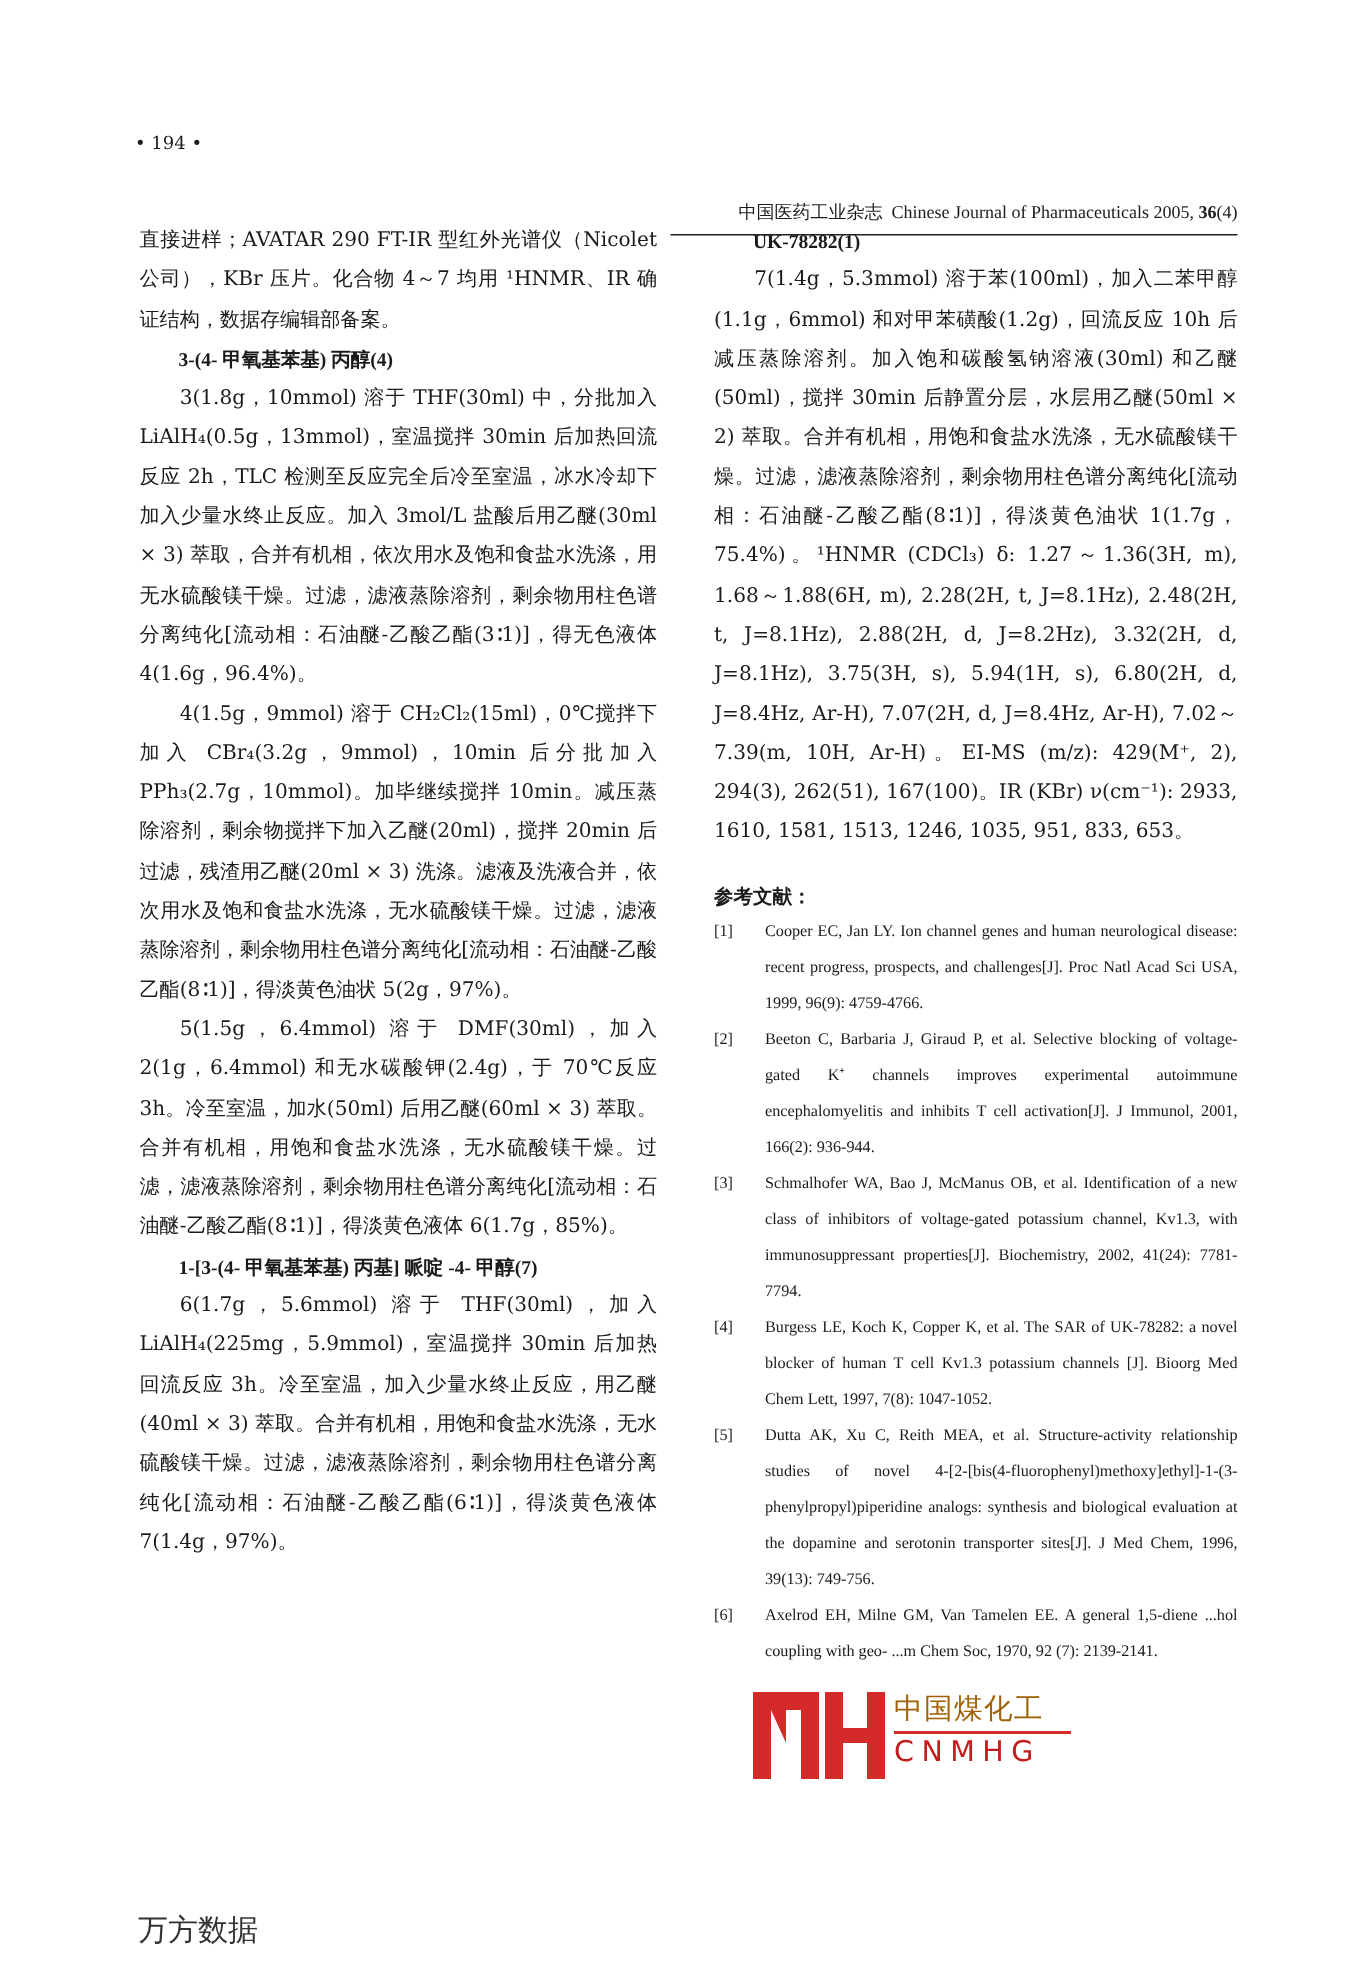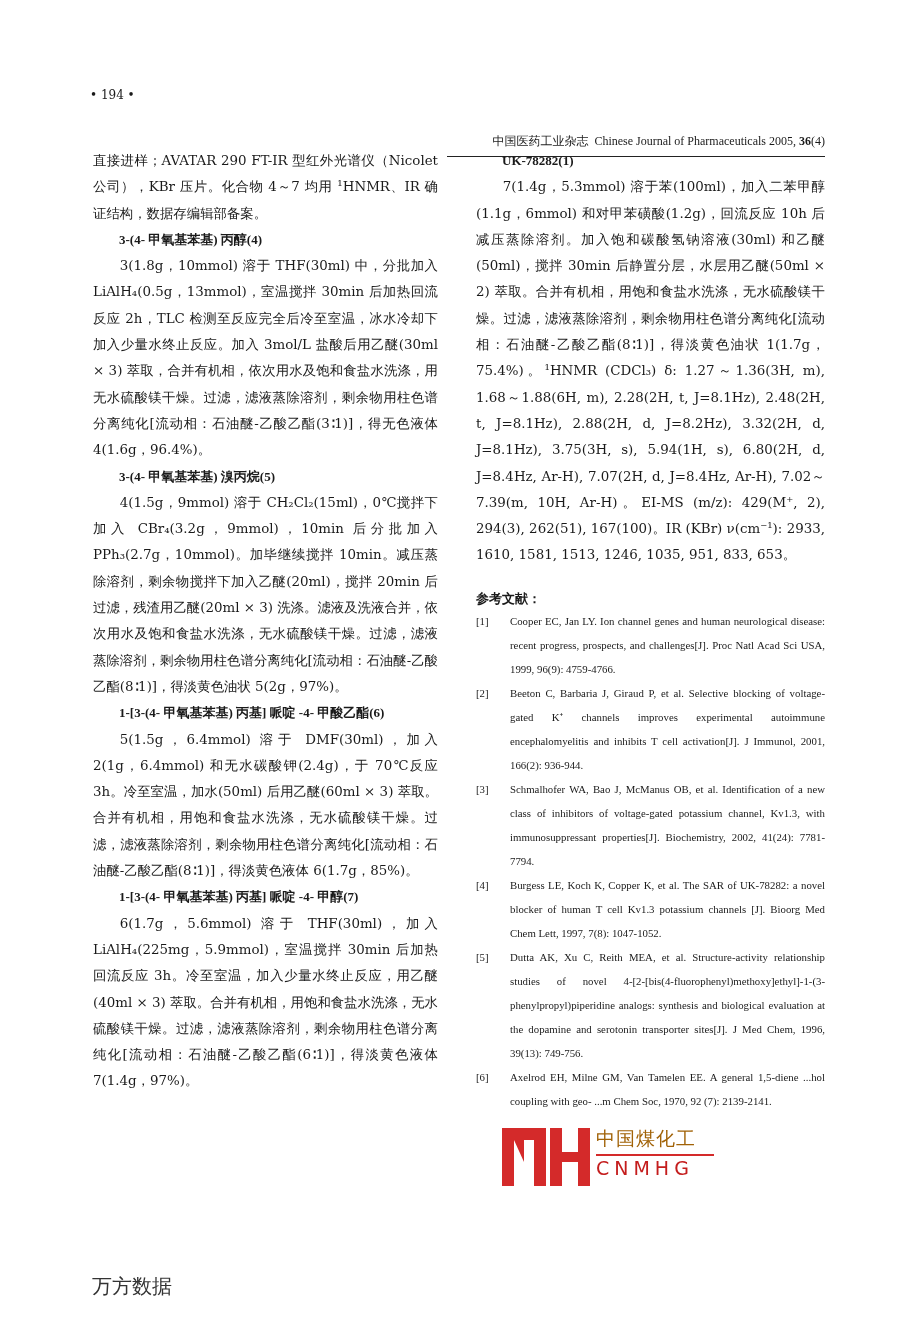--- a/index.html
+++ b/index.html
@@ -40,24 +40,22 @@
   <span>Chinese Journal of Pharmaceuticals 2005,</span>
   <b>36</b><span>(4)</span>
 </div>
 
 <div class="col col-left">
   <p class="para noindent">直接进样；AVATAR 290 FT-IR 型红外光谱仪（Nicolet 公司），KBr 压片。化合物 4～7 均用 ¹HNMR、IR 确证结构，数据存编辑部备案。</p>
 
   <p class="heading">3-(4- 甲氧基苯基) 丙醇(4)</p>
   <p class="para">3(1.8g，10mmol) 溶于 THF(30ml) 中，分批加入 LiAlH₄(0.5g，13mmol)，室温搅拌 30min 后加热回流反应 2h，TLC 检测至反应完全后冷至室温，冰水冷却下加入少量水终止反应。加入 3mol/L 盐酸后用乙醚(30ml × 3) 萃取，合并有机相，依次用水及饱和食盐水洗涤，用无水硫酸镁干燥。过滤，滤液蒸除溶剂，剩余物用柱色谱分离纯化[流动相：石油醚-乙酸乙酯(3∶1)]，得无色液体 4(1.6g，96.4%)。</p>
 
-  <p class="heading">3-(4- 甲氧基苯基) 溴丙烷(5)</p>
   <p class="para">4(1.5g，9mmol) 溶于 CH₂Cl₂(15ml)，0℃搅拌下加入 CBr₄(3.2g，9mmol)，10min 后分批加入 PPh₃(2.7g，10mmol)。加毕继续搅拌 10min。减压蒸除溶剂，剩余物搅拌下加入乙醚(20ml)，搅拌 20min 后过滤，残渣用乙醚(20ml × 3) 洗涤。滤液及洗液合并，依次用水及饱和食盐水洗涤，无水硫酸镁干燥。过滤，滤液蒸除溶剂，剩余物用柱色谱分离纯化[流动相：石油醚-乙酸乙酯(8∶1)]，得淡黄色油状 5(2g，97%)。</p>
 
-  <p class="heading">1-[3-(4- 甲氧基苯基) 丙基] 哌啶 -4- 甲酸乙酯(6)</p>
   <p class="para">5(1.5g，6.4mmol) 溶于 DMF(30ml)，加入 2(1g，6.4mmol) 和无水碳酸钾(2.4g)，于 70℃反应 3h。冷至室温，加水(50ml) 后用乙醚(60ml × 3) 萃取。合并有机相，用饱和食盐水洗涤，无水硫酸镁干燥。过滤，滤液蒸除溶剂，剩余物用柱色谱分离纯化[流动相：石油醚-乙酸乙酯(8∶1)]，得淡黄色液体 6(1.7g，85%)。</p>
 
   <p class="heading">1-[3-(4- 甲氧基苯基) 丙基] 哌啶 -4- 甲醇(7)</p>
   <p class="para">6(1.7g，5.6mmol) 溶于 THF(30ml)，加入 LiAlH₄(225mg，5.9mmol)，室温搅拌 30min 后加热回流反应 3h。冷至室温，加入少量水终止反应，用乙醚(40ml × 3) 萃取。合并有机相，用饱和食盐水洗涤，无水硫酸镁干燥。过滤，滤液蒸除溶剂，剩余物用柱色谱分离纯化[流动相：石油醚-乙酸乙酯(6∶1)]，得淡黄色液体 7(1.4g，97%)。</p>
 </div>
 
 <div class="col col-right">
   <p class="heading">UK-78282(1)</p>
   <p class="para">7(1.4g，5.3mmol) 溶于苯(100ml)，加入二苯甲醇(1.1g，6mmol) 和对甲苯磺酸(1.2g)，回流反应 10h 后减压蒸除溶剂。加入饱和碳酸氢钠溶液(30ml) 和乙醚(50ml)，搅拌 30min 后静置分层，水层用乙醚(50ml × 2) 萃取。合并有机相，用饱和食盐水洗涤，无水硫酸镁干燥。过滤，滤液蒸除溶剂，剩余物用柱色谱分离纯化[流动相：石油醚-乙酸乙酯(8∶1)]，得淡黄色油状 1(1.7g，75.4%)。¹HNMR (CDCl₃) δ: 1.27～1.36(3H, m), 1.68～1.88(6H, m), 2.28(2H, t, J=8.1Hz), 2.48(2H, t, J=8.1Hz), 2.88(2H, d, J=8.2Hz), 3.32(2H, d, J=8.1Hz), 3.75(3H, s), 5.94(1H, s), 6.80(2H, d, J=8.4Hz, Ar-H), 7.07(2H, d, J=8.4Hz, Ar-H), 7.02～7.39(m, 10H, Ar-H)。EI-MS (m/z): 429(M⁺, 2), 294(3), 262(51), 167(100)。IR (KBr) ν(cm⁻¹): 2933, 1610, 1581, 1513, 1246, 1035, 951, 833, 653。</p>
 

